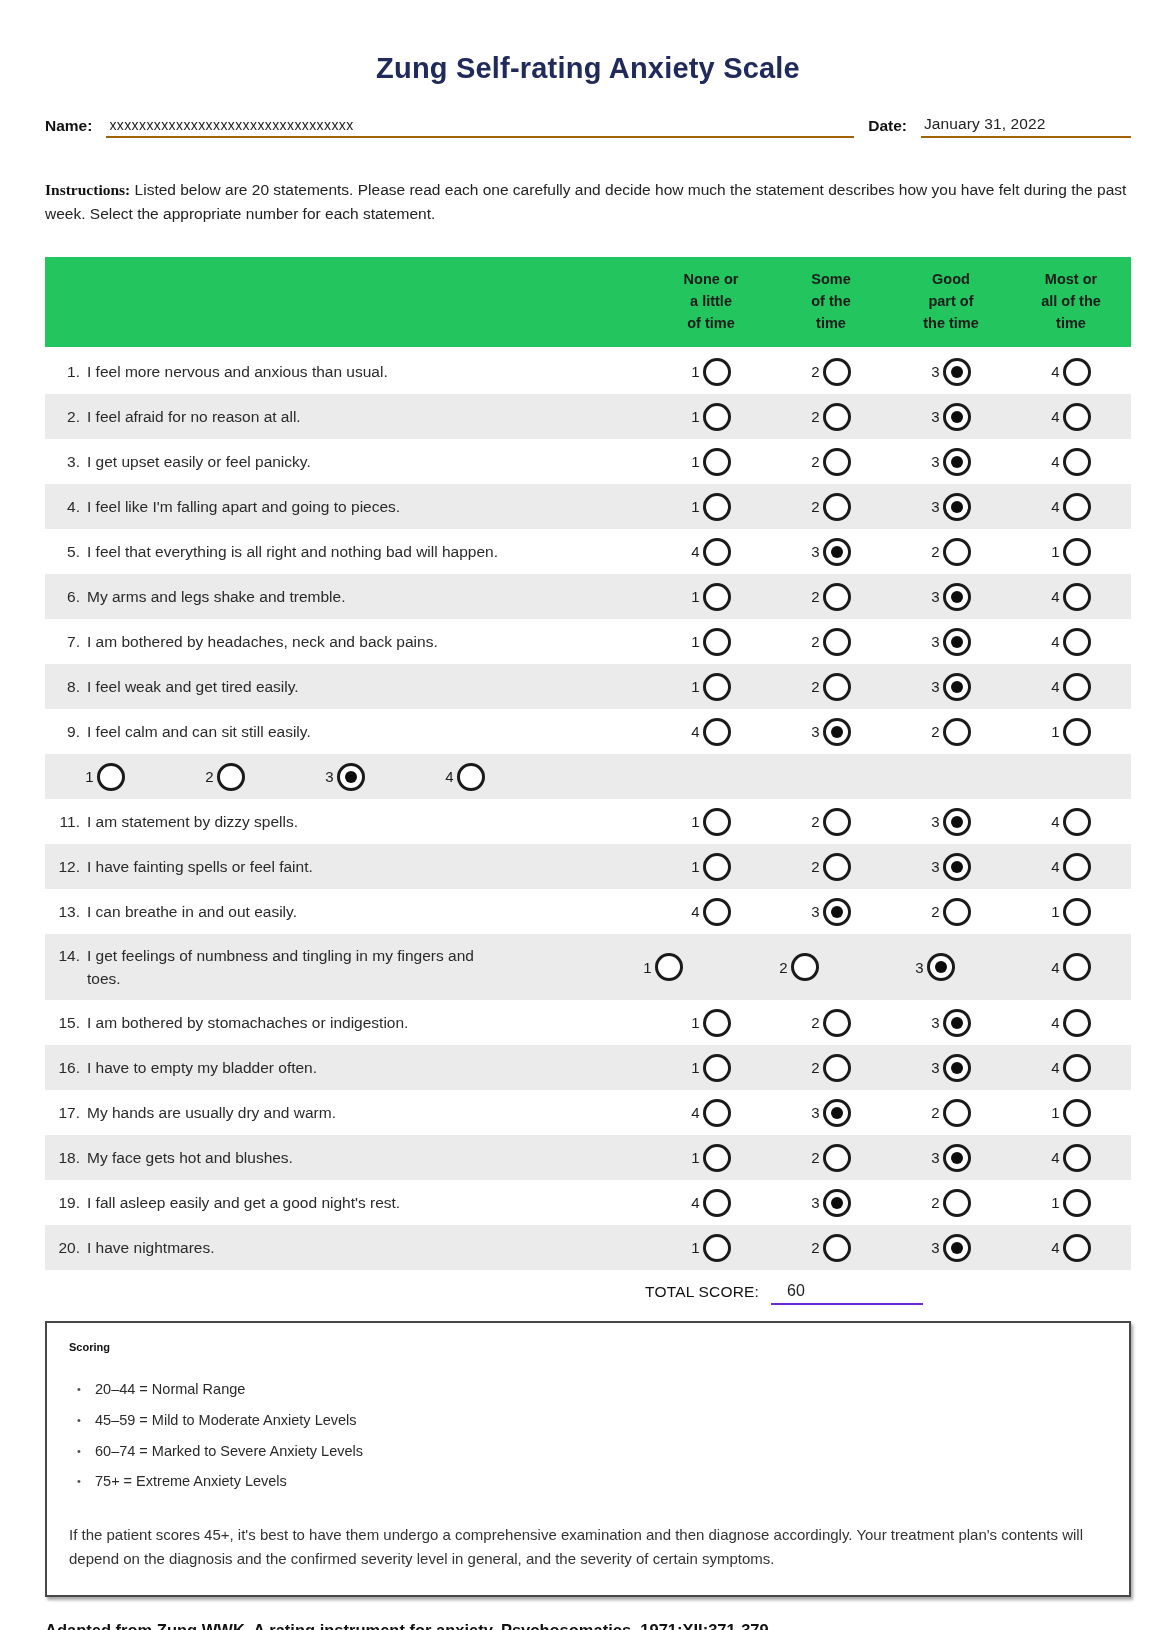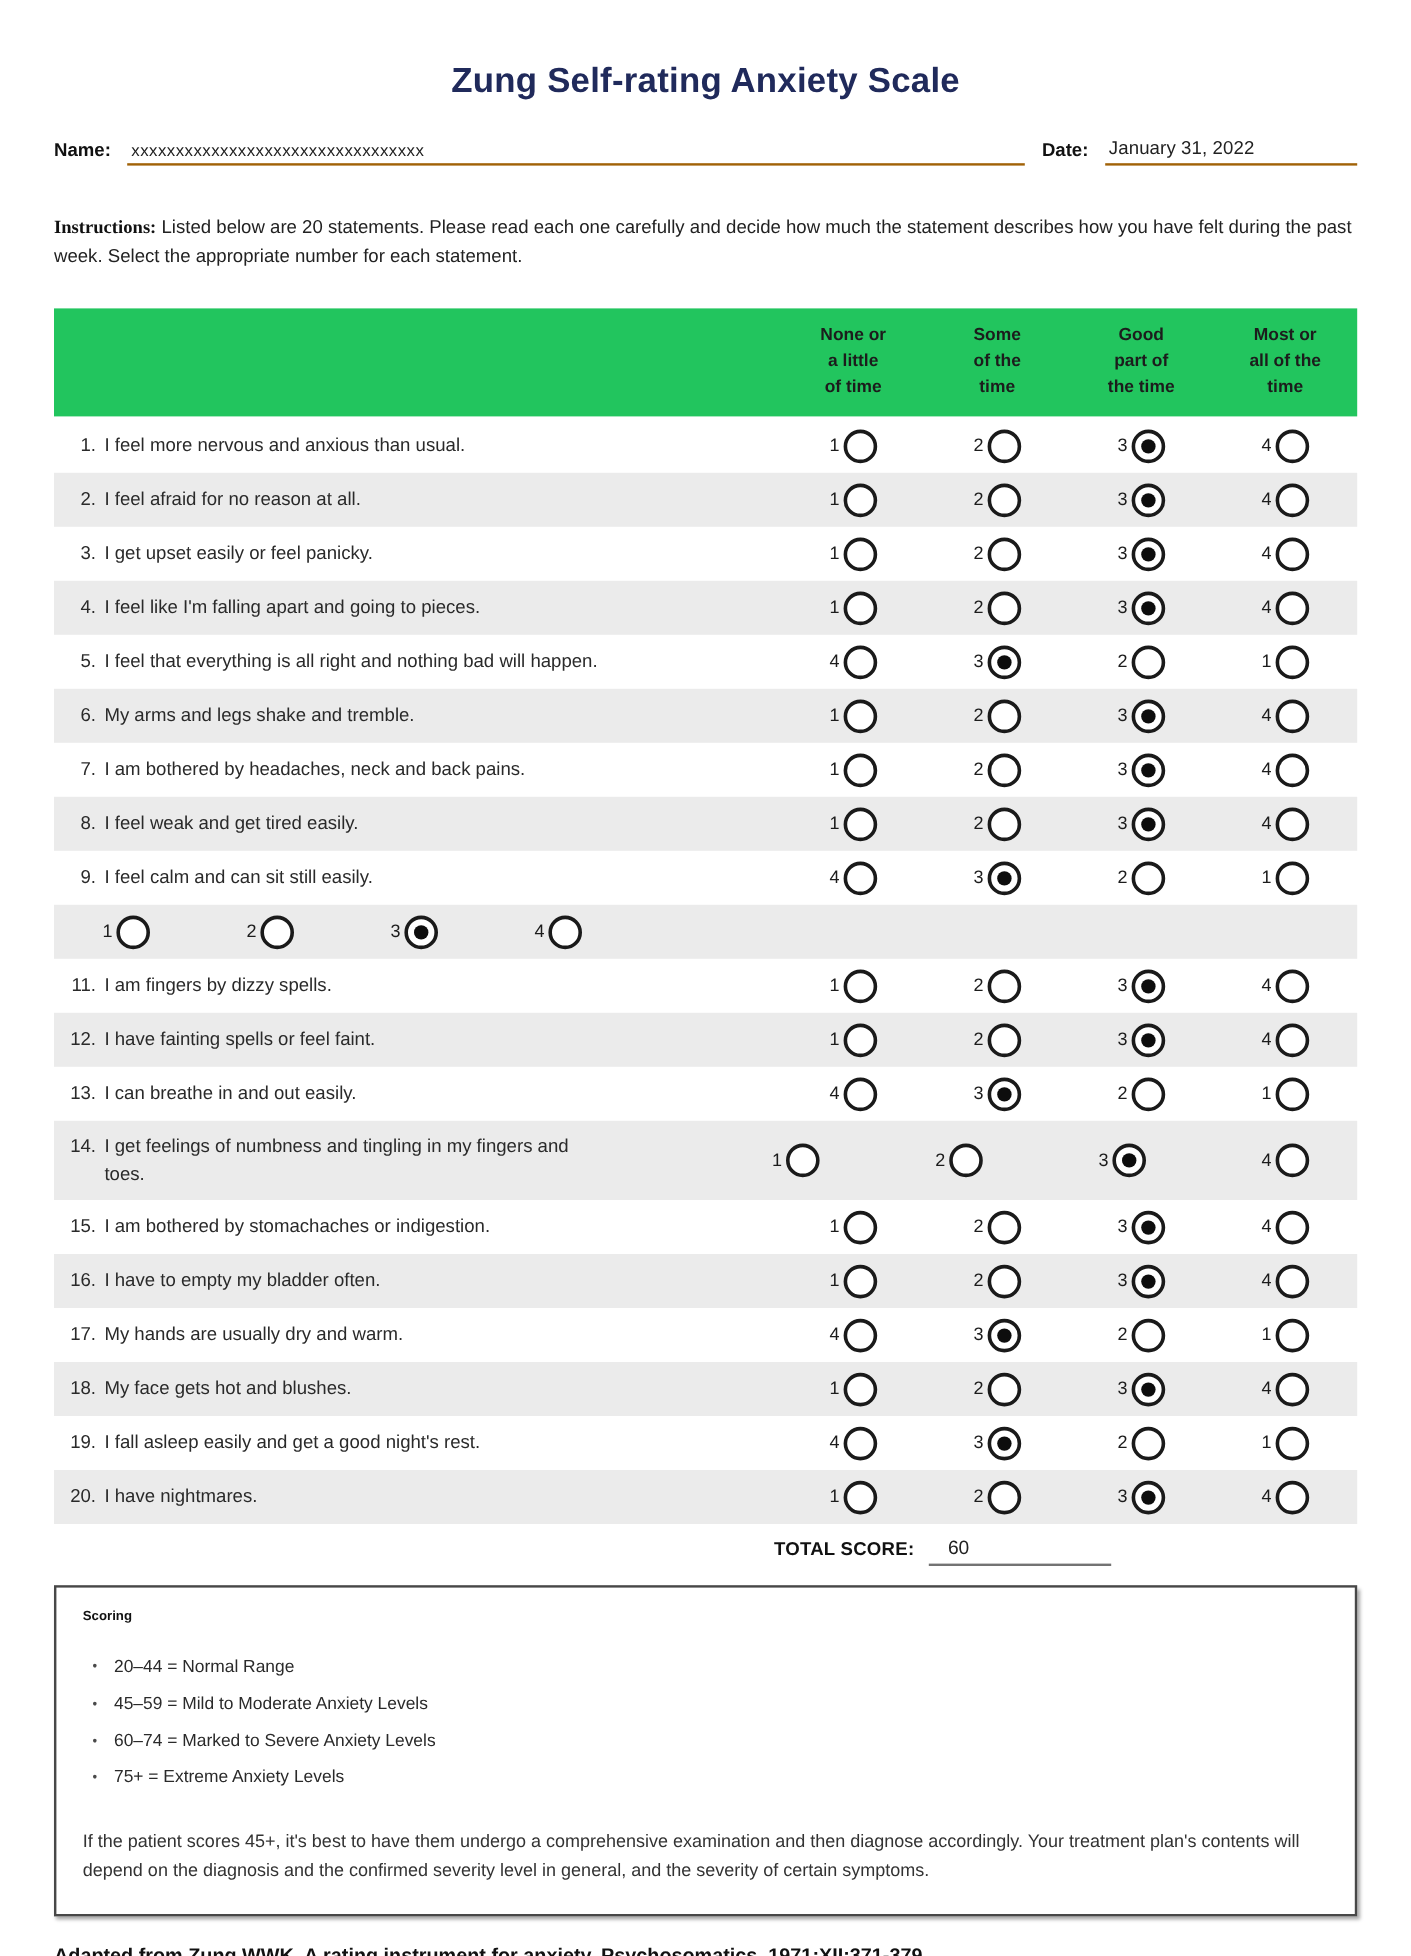--- a/index.html
+++ b/index.html
@@ -57,22 +57,22 @@
   .radio {
     width: 28px; height: 28px; flex: none;
     border: 3px solid #1a1a1a; border-radius: 50%;
     background: #ffffff;
     display: inline-flex; align-items: center; justify-content: center;
   }
   .radio .dot { width: 12px; height: 12px; border-radius: 50%; background: #0d0d0d; }
 
   
   .total-row { display: flex; align-items: flex-end; margin: 12px 0 0 600px; }
-  .total-label { font-weight: bold; font-size: 15.5px; color: #111; padding-bottom: 4px; letter-spacing: 0.2px; text-align: right; }
-  .total-line { width: 152px; border-bottom: 2px solid #737373; margin-left: 12px; }
+  .total-label { font-weight: normal; font-size: 15.5px; color: #111; padding-bottom: 4px; letter-spacing: 0.2px; text-align: right; }
+  .total-line { width: 152px; border-bottom: 2px solid #6d28d9; margin-left: 12px; }
   .total-value { display: block; font-size: 16px; color: #222; padding: 0 0 3px 16px; }
 
   
   .scoring-box {
     margin-top: 16px;
     border: 2px solid #474747;
     box-shadow: 2px 3px 3px rgba(0,0,0,0.35);
     padding: 18px 22px 24px 22px;
     background: #ffffff;
   }
@@ -359,21 +359,21 @@
             </span>
           </div>
           <div class="q-opt">
             <span class="opt-num">4</span>
             <span class="radio"></span>
           </div>
         </div>
         <div class="q-row">
           <div class="q-statement">
             <div class="q-num">11.</div>
-            <div class="q-text">I am fingers by dizzy spells.</div>
+            <div class="q-text">I am statement by dizzy spells.</div>
           </div>
           <div class="q-opt">
             <span class="opt-num">1</span>
             <span class="radio"></span>
           </div>
           <div class="q-opt">
             <span class="opt-num">2</span>
             <span class="radio"></span>
           </div>
           <div class="q-opt">

